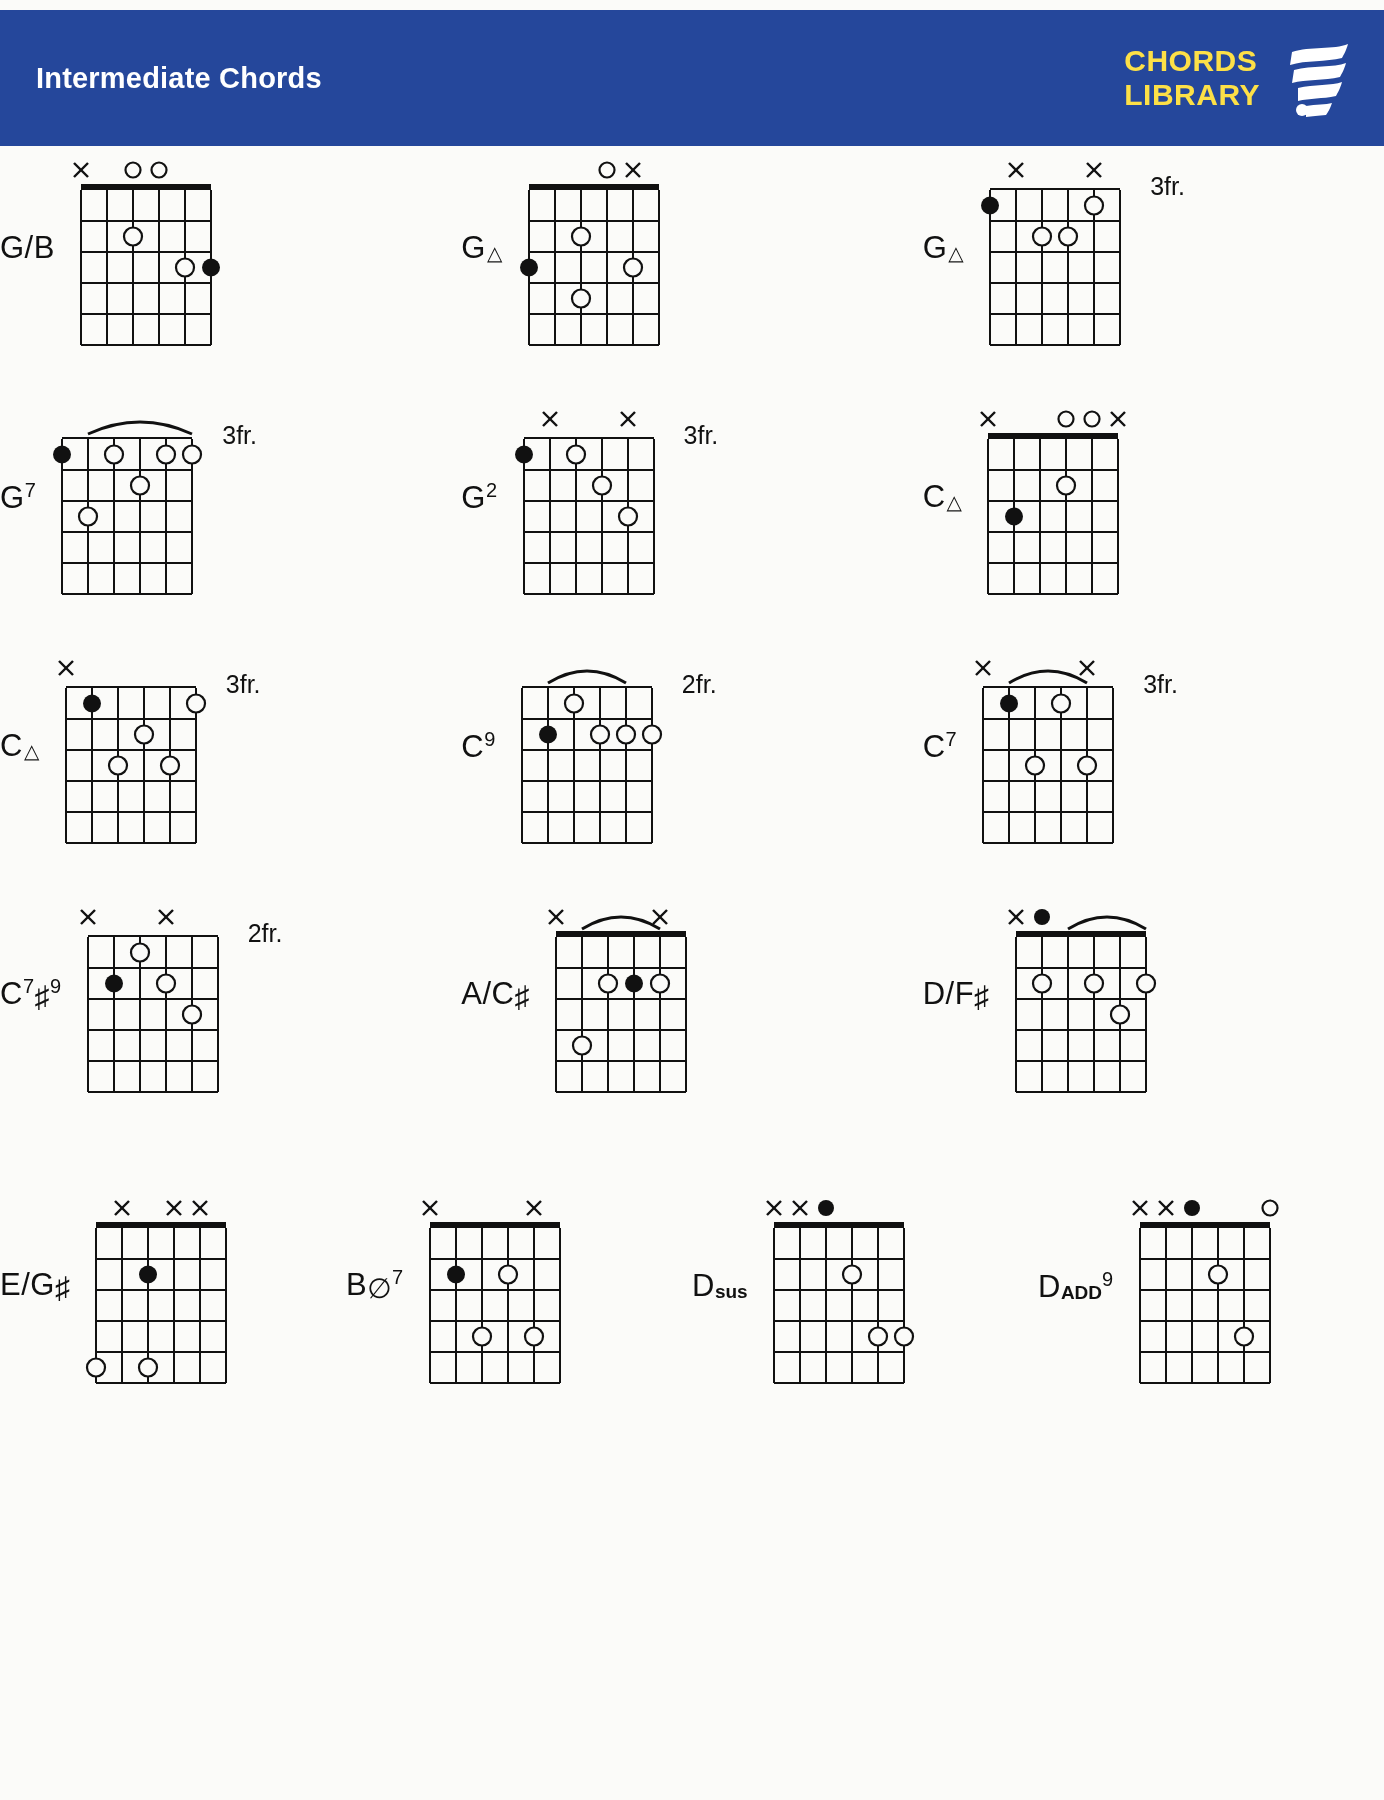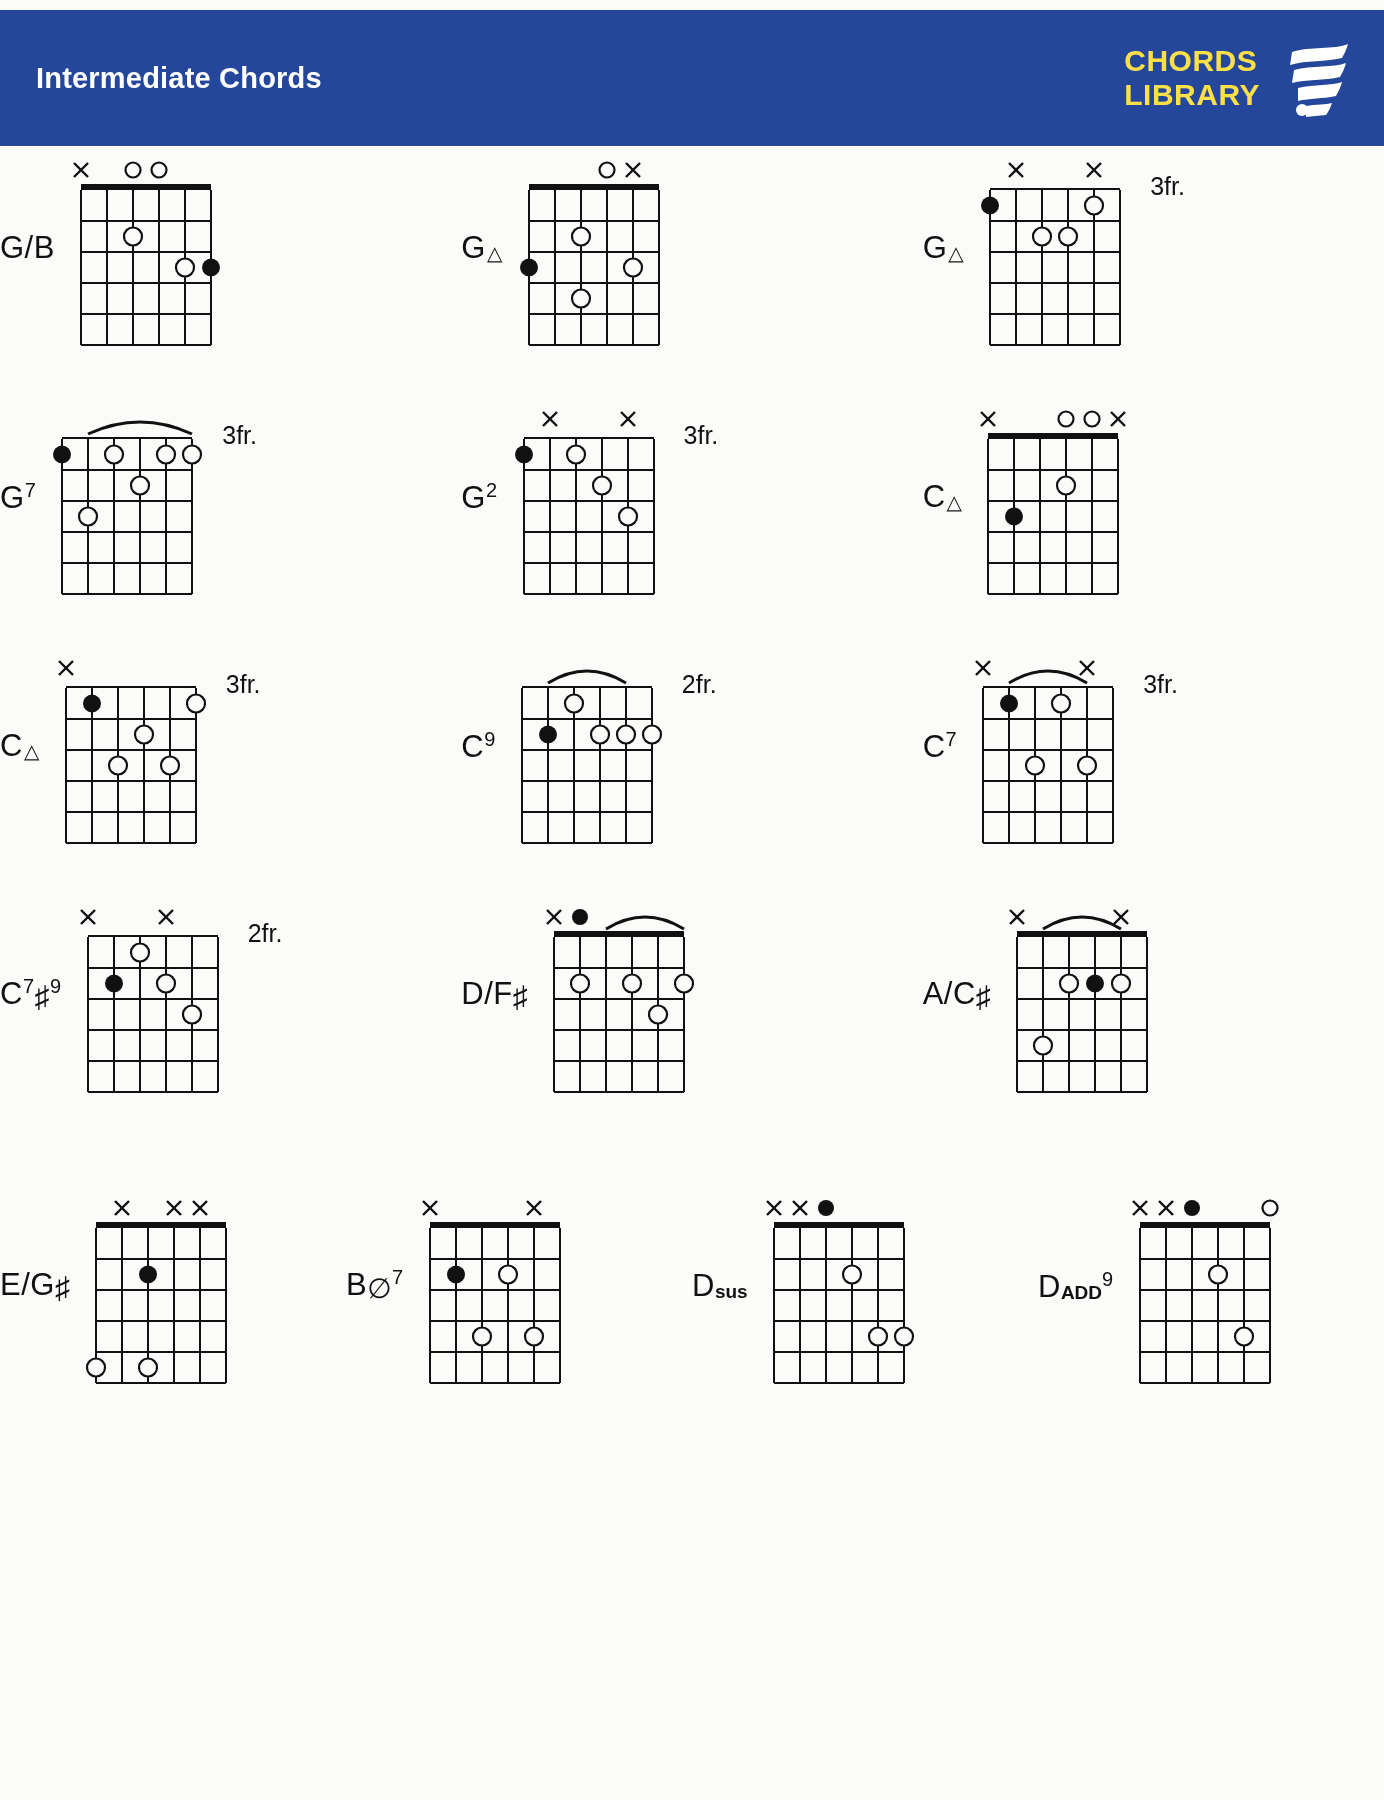--- a/index.html
+++ b/index.html
@@ -424,49 +424,20 @@
             </g>
             <circle cx="78" cy="55.5" r="9" fill="#fbfbf9" stroke="#111" stroke-width="2.2"></circle>
             <circle cx="52" cy="86.5" r="9" fill="#111"></circle>
             <circle cx="104" cy="86.5" r="9" fill="#fbfbf9" stroke="#111" stroke-width="2.2"></circle>
             <circle cx="130" cy="117.5" r="9" fill="#fbfbf9" stroke="#111" stroke-width="2.2"></circle>
           </svg>
           <div class="fret-label" style="left: 186px; top: 22px;">2fr.</div>
         </div>
       </div>
       <div class="cell">
-        <div class="chord-name">D/F<span class="sharp">♯</span></div>
-        <div class="diagram-wrap">
-          <svg width="182" height="205" viewBox="0 0 182 205">
-            <rect x="26" y="34" width="130" height="6" fill="#111"></rect>
-            <line x1="26" x2="156" y1="71" y2="71" stroke="#111" stroke-width="2"></line>
-            <line x1="26" x2="156" y1="102" y2="102" stroke="#111" stroke-width="2"></line>
-            <line x1="26" x2="156" y1="133" y2="133" stroke="#111" stroke-width="2"></line>
-            <line x1="26" x2="156" y1="164" y2="164" stroke="#111" stroke-width="2"></line>
-            <line x1="26" x2="156" y1="195" y2="195" stroke="#111" stroke-width="2"></line>
-            <line x1="26" x2="26" y1="40" y2="195" stroke="#111" stroke-width="2"></line>
-            <line x1="52" x2="52" y1="40" y2="195" stroke="#111" stroke-width="2"></line>
-            <line x1="78" x2="78" y1="40" y2="195" stroke="#111" stroke-width="2"></line>
-            <line x1="104" x2="104" y1="40" y2="195" stroke="#111" stroke-width="2"></line>
-            <line x1="130" x2="130" y1="40" y2="195" stroke="#111" stroke-width="2"></line>
-            <line x1="156" x2="156" y1="40" y2="195" stroke="#111" stroke-width="2"></line>
-            <g stroke="#111" stroke-width="2.4">
-              <line x1="19" y1="13" x2="33" y2="27"></line>
-              <line x1="33" y1="13" x2="19" y2="27"></line>
-            </g>
-            <circle cx="52" cy="20" r="8" fill="#111"></circle>
-            <path d="M78 32 Q117 8 156 32" fill="none" stroke="#111" stroke-width="3"></path>
-            <circle cx="52" cy="86.5" r="9" fill="#fbfbf9" stroke="#111" stroke-width="2.2"></circle>
-            <circle cx="104" cy="86.5" r="9" fill="#fbfbf9" stroke="#111" stroke-width="2.2"></circle>
-            <circle cx="156" cy="86.5" r="9" fill="#fbfbf9" stroke="#111" stroke-width="2.2"></circle>
-            <circle cx="130" cy="117.5" r="9" fill="#fbfbf9" stroke="#111" stroke-width="2.2"></circle>
-          </svg>
-        </div>
-      </div>
-      <div class="cell">
         <div class="chord-name">A/C<span class="sharp">♯</span></div>
         <div class="diagram-wrap">
           <svg width="182" height="205" viewBox="0 0 182 205">
             <rect x="26" y="34" width="130" height="6" fill="#111"></rect>
             <line x1="26" x2="156" y1="71" y2="71" stroke="#111" stroke-width="2"></line>
             <line x1="26" x2="156" y1="102" y2="102" stroke="#111" stroke-width="2"></line>
             <line x1="26" x2="156" y1="133" y2="133" stroke="#111" stroke-width="2"></line>
             <line x1="26" x2="156" y1="164" y2="164" stroke="#111" stroke-width="2"></line>
             <line x1="26" x2="156" y1="195" y2="195" stroke="#111" stroke-width="2"></line>
             <line x1="26" x2="26" y1="40" y2="195" stroke="#111" stroke-width="2"></line>
@@ -484,20 +455,49 @@
               <line x1="137" y1="13" x2="123" y2="27"></line>
             </g>
             <path d="M52 32 Q91 8 130 32" fill="none" stroke="#111" stroke-width="3"></path>
             <circle cx="78" cy="86.5" r="9" fill="#fbfbf9" stroke="#111" stroke-width="2.2"></circle>
             <circle cx="104" cy="86.5" r="9" fill="#111"></circle>
             <circle cx="130" cy="86.5" r="9" fill="#fbfbf9" stroke="#111" stroke-width="2.2"></circle>
             <circle cx="52" cy="148.5" r="9" fill="#fbfbf9" stroke="#111" stroke-width="2.2"></circle>
           </svg>
         </div>
       </div>
+      <div class="cell">
+        <div class="chord-name">D/F<span class="sharp">♯</span></div>
+        <div class="diagram-wrap">
+          <svg width="182" height="205" viewBox="0 0 182 205">
+            <rect x="26" y="34" width="130" height="6" fill="#111"></rect>
+            <line x1="26" x2="156" y1="71" y2="71" stroke="#111" stroke-width="2"></line>
+            <line x1="26" x2="156" y1="102" y2="102" stroke="#111" stroke-width="2"></line>
+            <line x1="26" x2="156" y1="133" y2="133" stroke="#111" stroke-width="2"></line>
+            <line x1="26" x2="156" y1="164" y2="164" stroke="#111" stroke-width="2"></line>
+            <line x1="26" x2="156" y1="195" y2="195" stroke="#111" stroke-width="2"></line>
+            <line x1="26" x2="26" y1="40" y2="195" stroke="#111" stroke-width="2"></line>
+            <line x1="52" x2="52" y1="40" y2="195" stroke="#111" stroke-width="2"></line>
+            <line x1="78" x2="78" y1="40" y2="195" stroke="#111" stroke-width="2"></line>
+            <line x1="104" x2="104" y1="40" y2="195" stroke="#111" stroke-width="2"></line>
+            <line x1="130" x2="130" y1="40" y2="195" stroke="#111" stroke-width="2"></line>
+            <line x1="156" x2="156" y1="40" y2="195" stroke="#111" stroke-width="2"></line>
+            <g stroke="#111" stroke-width="2.4">
+              <line x1="19" y1="13" x2="33" y2="27"></line>
+              <line x1="33" y1="13" x2="19" y2="27"></line>
+            </g>
+            <circle cx="52" cy="20" r="8" fill="#111"></circle>
+            <path d="M78 32 Q117 8 156 32" fill="none" stroke="#111" stroke-width="3"></path>
+            <circle cx="52" cy="86.5" r="9" fill="#fbfbf9" stroke="#111" stroke-width="2.2"></circle>
+            <circle cx="104" cy="86.5" r="9" fill="#fbfbf9" stroke="#111" stroke-width="2.2"></circle>
+            <circle cx="156" cy="86.5" r="9" fill="#fbfbf9" stroke="#111" stroke-width="2.2"></circle>
+            <circle cx="130" cy="117.5" r="9" fill="#fbfbf9" stroke="#111" stroke-width="2.2"></circle>
+          </svg>
+        </div>
+      </div>
     </div>
     <div class="row cols4" style="margin-bottom: 44px;">
       <div class="cell">
         <div class="chord-name">E/G<span class="sharp">♯</span></div>
         <div class="diagram-wrap">
           <svg width="182" height="205" viewBox="0 0 182 205">
             <rect x="26" y="34" width="130" height="6" fill="#111"></rect>
             <line x1="26" x2="156" y1="71" y2="71" stroke="#111" stroke-width="2"></line>
             <line x1="26" x2="156" y1="102" y2="102" stroke="#111" stroke-width="2"></line>
             <line x1="26" x2="156" y1="133" y2="133" stroke="#111" stroke-width="2"></line>

